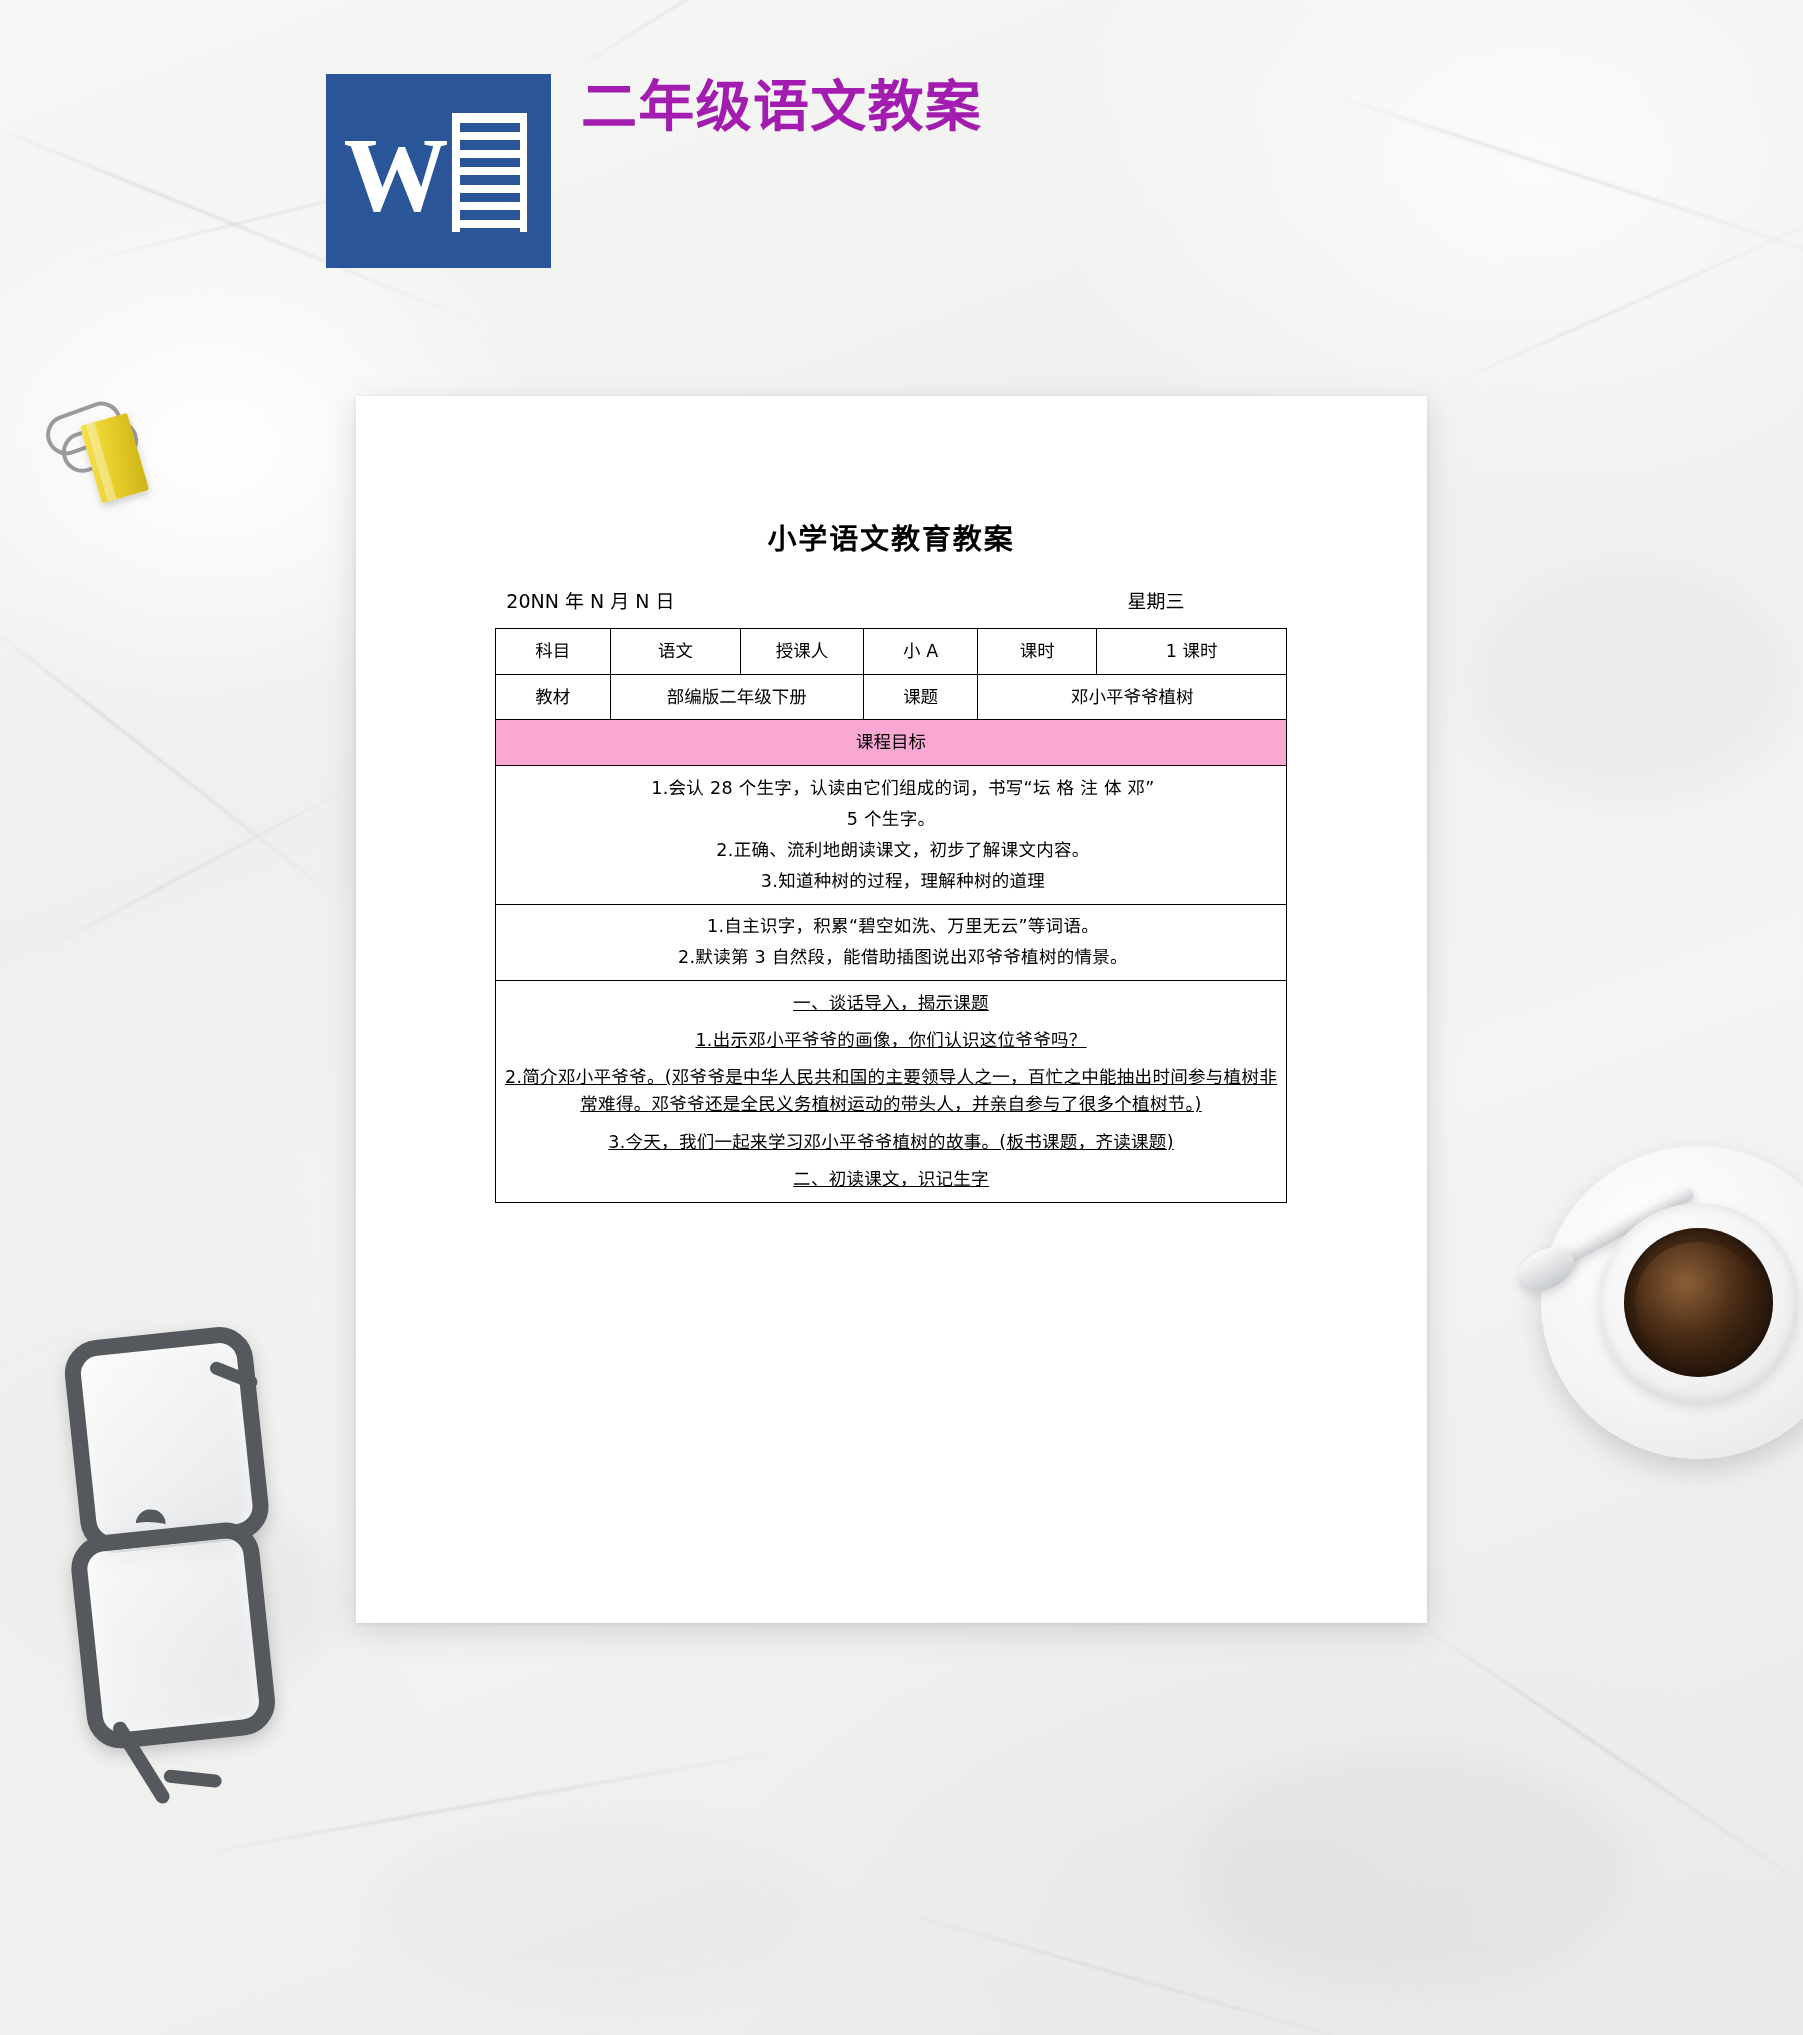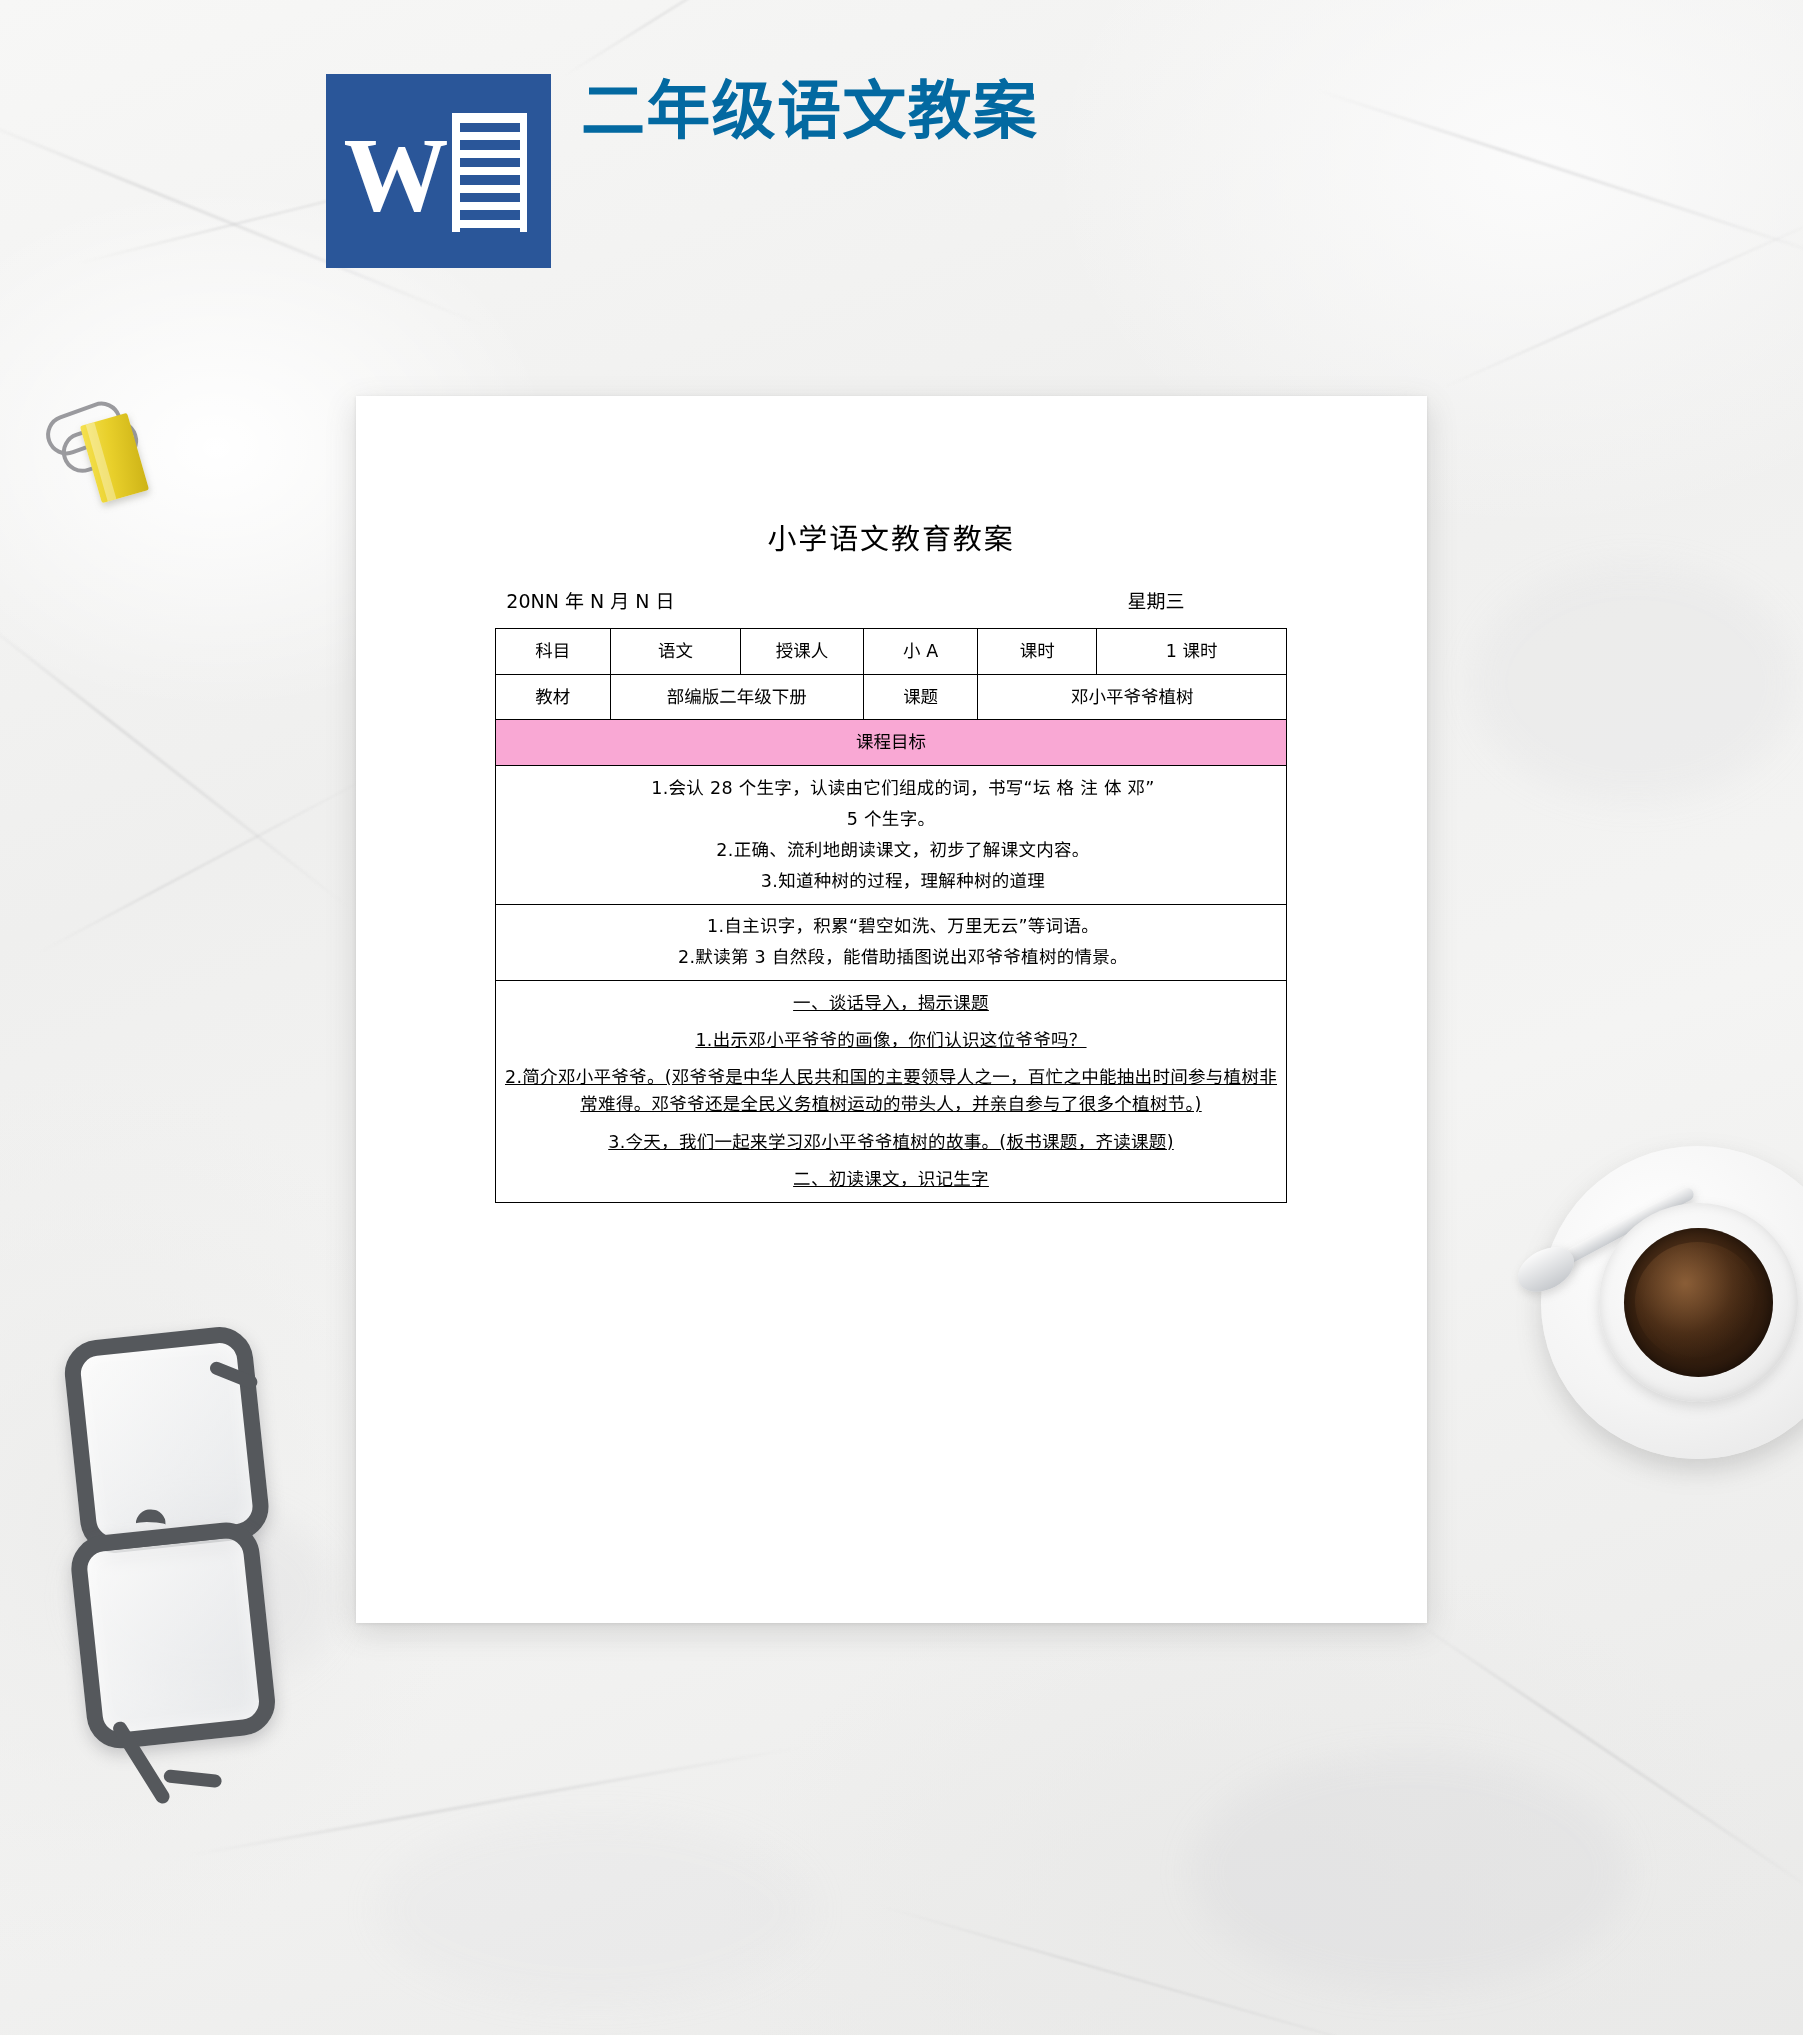--- a/index.html
+++ b/index.html
@@ -84,23 +84,23 @@
     background: #2a5699;
     margin: 8.1px 7.5px 0 7.5px;
   }
   .word-logo .doc-lines i:first-child { margin-top: 10px; }
 
   .brand-text {
     margin-left: 30px;
     padding-top: 2.5px;
   }
   .brand-title {
-    font-size: 64px;
+    font-size: 56px;
     line-height: 1.08;
-    color: #0369a1;
+    color: #a21caf;
     font-weight: bold;
     letter-spacing: 1.3px;
     font-family: "DejaVu Sans", "Liberation Sans", sans-serif;
     white-space: nowrap;
   }
   .brand-sub {
     margin-top: 6.3px;
     font-size: 48px;
     line-height: 1.1;
     color: #2b2b2b;
@@ -122,21 +122,21 @@
   }
   .sheet-inner {
     position: absolute;
     left: 139px;
     top: 119px;
     width: 792px;
   }
   .doc-title {
     text-align: center;
     font-size: 29px;
-    font-weight: normal;
+    font-weight: bold;
     color: #000;
     letter-spacing: 1.9px;
     font-family: "DejaVu Sans", "Liberation Sans", sans-serif;
     margin-bottom: 29px;
   }
   .doc-meta {
     display: flex;
     justify-content: space-between;
     font-size: 19px;
     color: #000;

